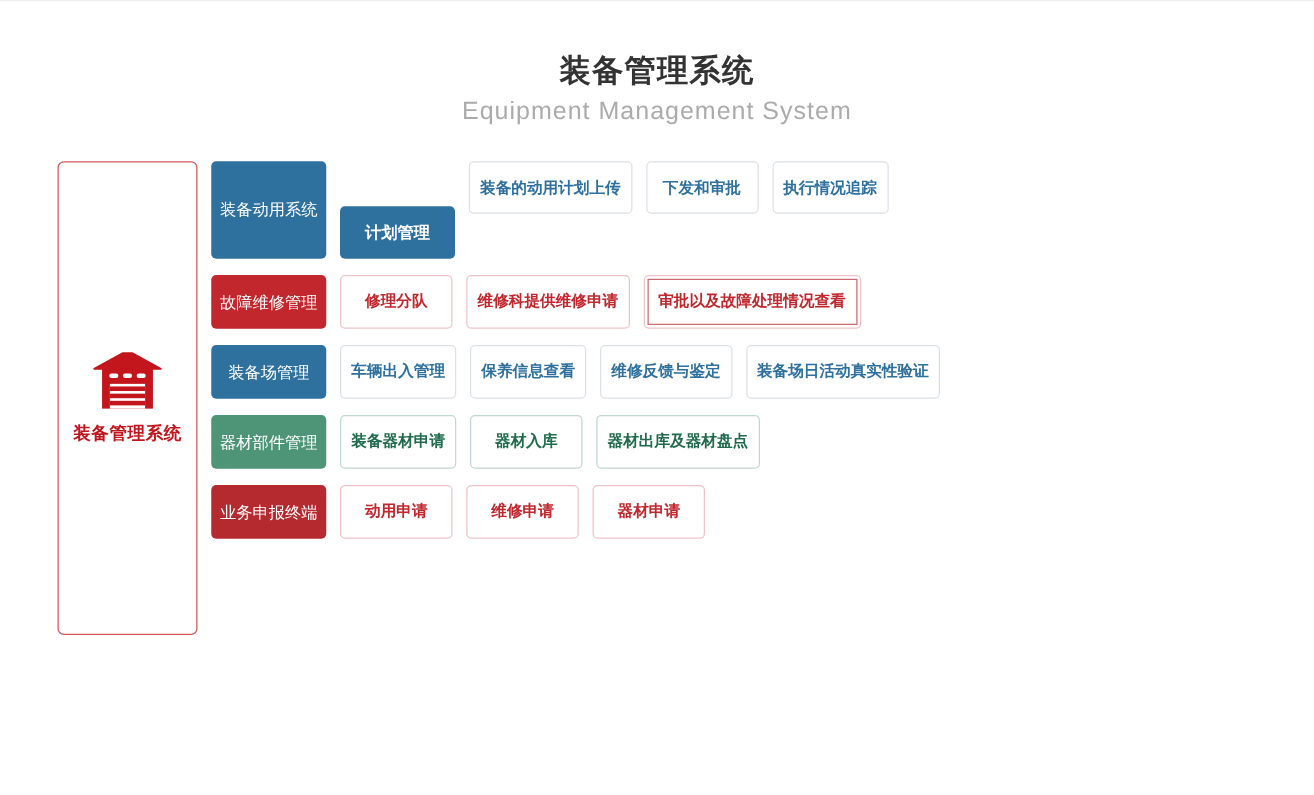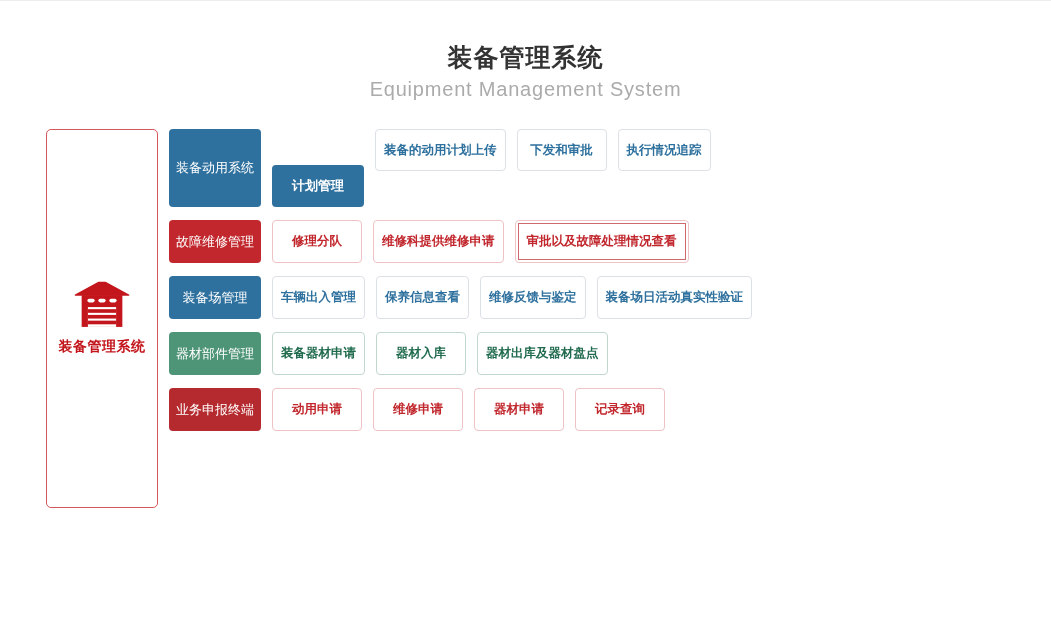--- a/index.html
+++ b/index.html
@@ -125,17 +125,16 @@
       <div class="leaf">装备器材申请</div>
       <div class="leaf">器材入库</div>
       <div class="leaf">器材出库及器材盘点</div>
     </div>
 
     <div class="branch theme-dark-red">
       <div class="cat">业务申报终端</div>
       <div class="leaf">动用申请</div>
       <div class="leaf">维修申请</div>
       <div class="leaf">器材申请</div>
-      <div class="leaf">记录查询</div>
     </div>
 
   </div>
 </div>
 
 </body></html>

